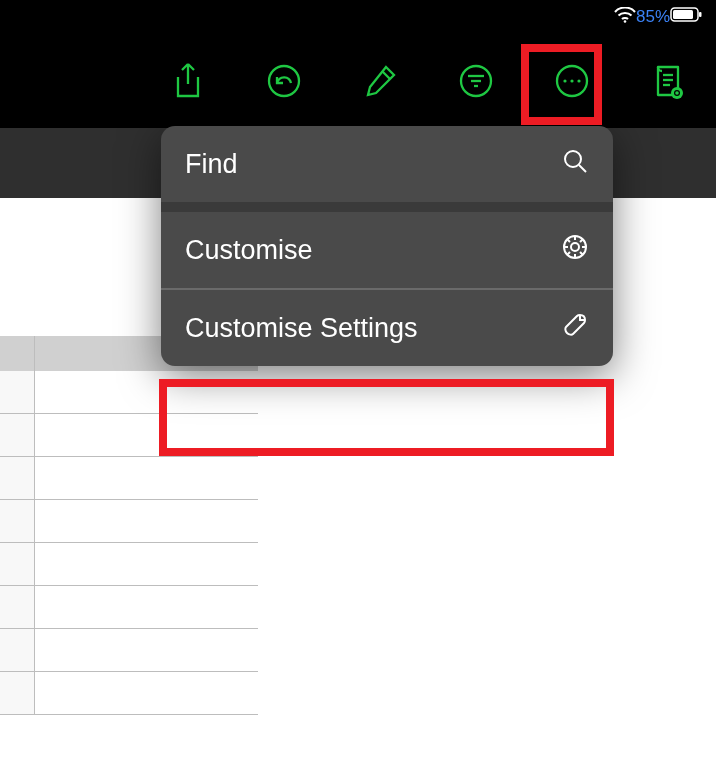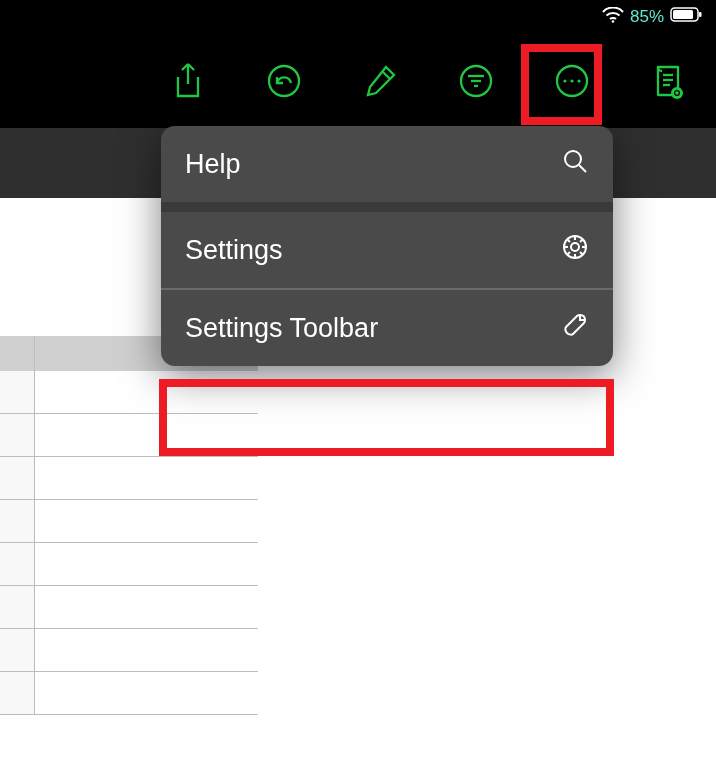--- a/index.html
+++ b/index.html
@@ -14,22 +14,22 @@
 
     .status-bar {
       position: absolute;
       top: 0; left: 0; right: 0;
       height: 34px;
       background: #000;
       display: flex;
       justify-content: flex-end;
       align-items: center;
       padding-right: 14px;
-      gap: 6px;
-      color: #5eead4;
+      gap: 0;
+      color: #3b82f6;
       font-size: 17px;
       font-weight: 500;
     }
 
     .toolbar {
       position: absolute;
       top: 34px; left: 0; right: 0;
       height: 94px;
       background: #000;
       display: flex;
@@ -260,54 +260,54 @@
     <div class="row-cell"></div>
   </div>
   <div class="row">
     <div class="row-header"></div>
     <div class="row-cell"></div>
   </div>
 </div>
 
 <div class="popover">
   <div class="menu-item">
-    <span>Help</span>
+    <span>Find</span>
     <div class="right">
       <span>
         <svg width="28" height="28" viewBox="0 0 28 28">
           <circle cx="12" cy="12" r="8"></circle>
           <line x1="18" y1="18" x2="25" y2="25"></line>
         </svg>
       </span>
     </div>
   </div>
   <div class="menu-divider"></div>
   <div class="menu-item">
-    <span>Settings</span>
+    <span>Customise</span>
     <div class="right">
       <span>
         <svg width="28" height="28" viewBox="0 0 28 28">
           <circle cx="14" cy="14" r="11"></circle>
           <circle cx="14" cy="14" r="4"></circle>
           <line x1="14" y1="3" x2="14" y2="7"></line>
           <line x1="14" y1="21" x2="14" y2="25"></line>
           <line x1="3" y1="14" x2="7" y2="14"></line>
           <line x1="21" y1="14" x2="25" y2="14"></line>
           <line x1="6.2" y1="6.2" x2="9" y2="9"></line>
           <line x1="19" y1="19" x2="21.8" y2="21.8"></line>
           <line x1="6.2" y1="21.8" x2="9" y2="19"></line>
           <line x1="19" y1="9" x2="21.8" y2="6.2"></line>
         </svg>
       </span>
     </div>
   </div>
   <div class="menu-separator"></div>
   <div class="menu-separator"></div>
   <div class="menu-item">
-    <span>Settings Toolbar</span>
+    <span>Customise Settings</span>
     <div class="right">
       <span>
         <svg width="28" height="28" viewBox="0 0 28 28">
           <path d="M19 4 C22 4 24 6 24 9 C24 10 24 11 23 12 L12 23 C11 24 8 24 6 22 C4 20 4 17 5 16 L16 5 C17 4 18 4 19 4 Z M19 4 L19 9 L24 9"></path>
         </svg>
       </span>
     </div>
   </div>
 </div>
 

